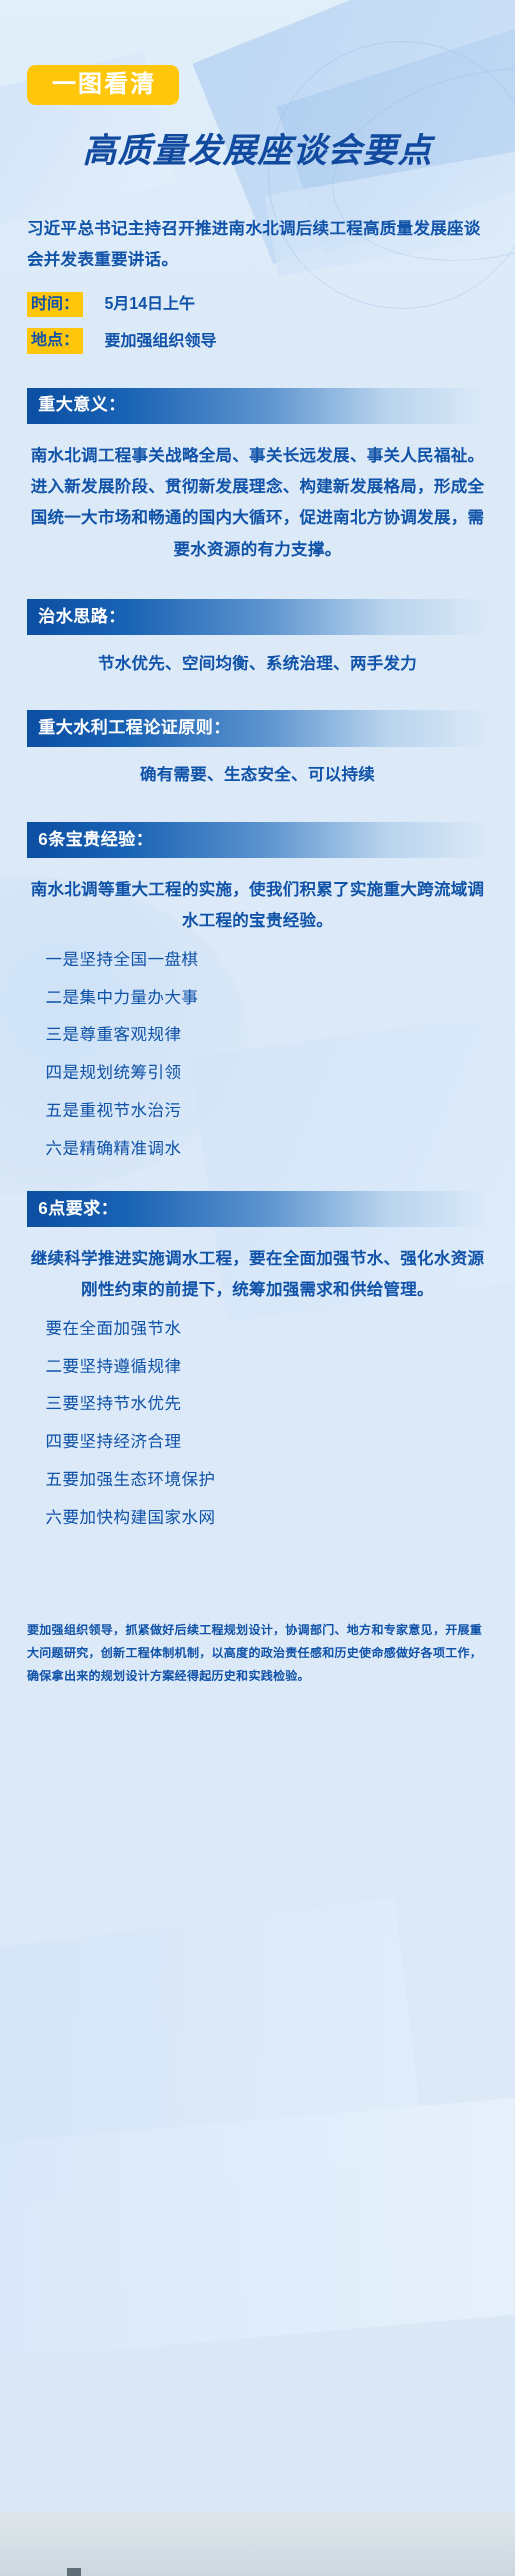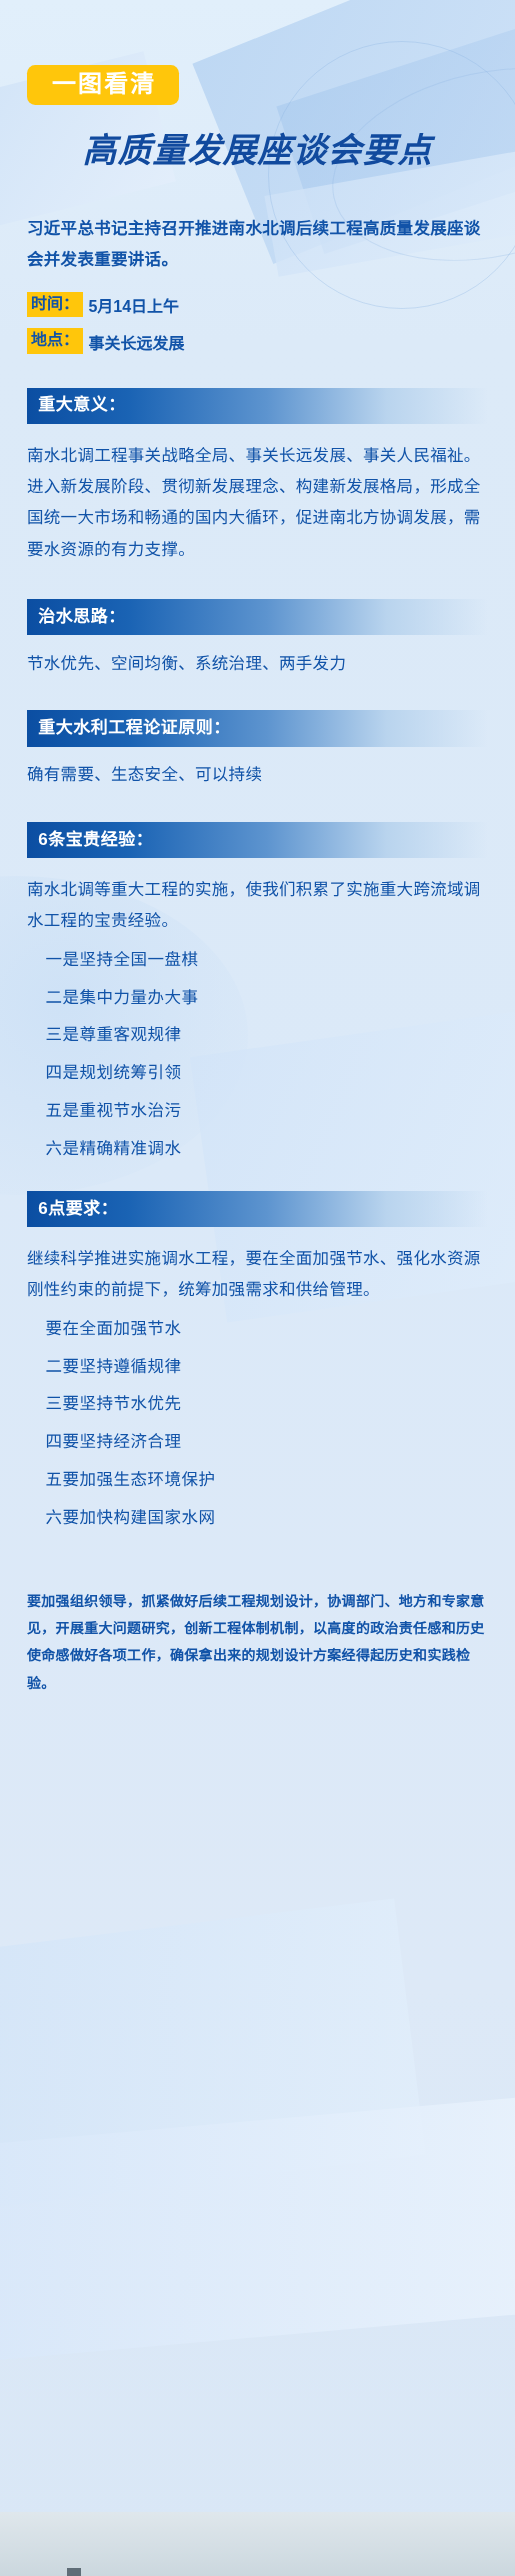--- a/index.html
+++ b/index.html
@@ -89,25 +89,26 @@
     font-size: 16.5px;
     font-weight: bold;
     line-height: 1.85;
     letter-spacing: 0.3px;
   }
 
   
   .meta { margin-top: 17.5px; }
   .meta-row {
     display: flex;
-    align-items: flex-end;
+    align-items: center;
     margin-bottom: 11.3px;
     font-size: 16px;
     font-weight: bold;
     color: #1153a8;
+    gap: 16px;
   }
   .meta-key {
     background: #ffc60b;
     color: #1153a8;
     padding: 2.1px 4.1px 3.1px 4.1px;
     margin-right: 5.2px;
     line-height: 1.25;
   }
   .meta-val { line-height: 1.25; }
 
@@ -119,43 +120,44 @@
     font-size: 17px;
     font-weight: bold;
     letter-spacing: 0.5px;
     padding: 6.7px 0 7.7px 11.3px;
     line-height: 1.3;
   }
   .sec-body {
     margin-top: 15.5px;
     color: #1153a8;
     font-size: 16.5px;
-    font-weight: normal;
+    font-weight: bold;
     line-height: 1.9;
     letter-spacing: 0.3px;
+    text-align: center;
   }
   .sec-body.tight { line-height: 1.55; }
 
   
   .list { margin-top: 13.4px; }
   .list-item {
     color: #1153a8;
     font-size: 16.5px;
     font-weight: normal;
     line-height: 1.1;
     letter-spacing: 0.5px;
     padding: 0 0 0 18.5px;
     margin-bottom: 19.6px;
   }
 
   
   .closing {
-    margin-top: 62px;
-    color: #1153a8;
-    font-size: 14px;
+    margin-top: 93px;
+    color: #1153a8;
+    font-size: 12px;
     font-weight: bold;
     line-height: 1.95;
     letter-spacing: 0.3px;
   }
 
   
   .photo {
     position: absolute;
     left: 0; bottom: 0;
     width: 515px; height: 330px;
@@ -195,21 +197,21 @@
 
     <div class="intro">习近平总书记主持召开推进南水北调后续工程高质量发展座谈会并发表重要讲话。</div>
 
     <div class="meta">
       <div class="meta-row">
         <span class="meta-key">时间：</span>
         <span class="meta-val">5月14日上午</span>
       </div>
       <div class="meta-row">
         <span class="meta-key">地点：</span>
-        <span class="meta-val">事关长远发展</span>
+        <span class="meta-val">要加强组织领导</span>
       </div>
     </div>
 
     <div class="sec">
       <div class="sec-head">重大意义：</div>
       <div class="sec-body">南水北调工程事关战略全局、事关长远发展、事关人民福祉。进入新发展阶段、贯彻新发展理念、构建新发展格局，形成全国统一大市场和畅通的国内大循环，促进南北方协调发展，需要水资源的有力支撑。</div>
     </div>
 
     <div class="sec">
       <div class="sec-head">治水思路：</div>

